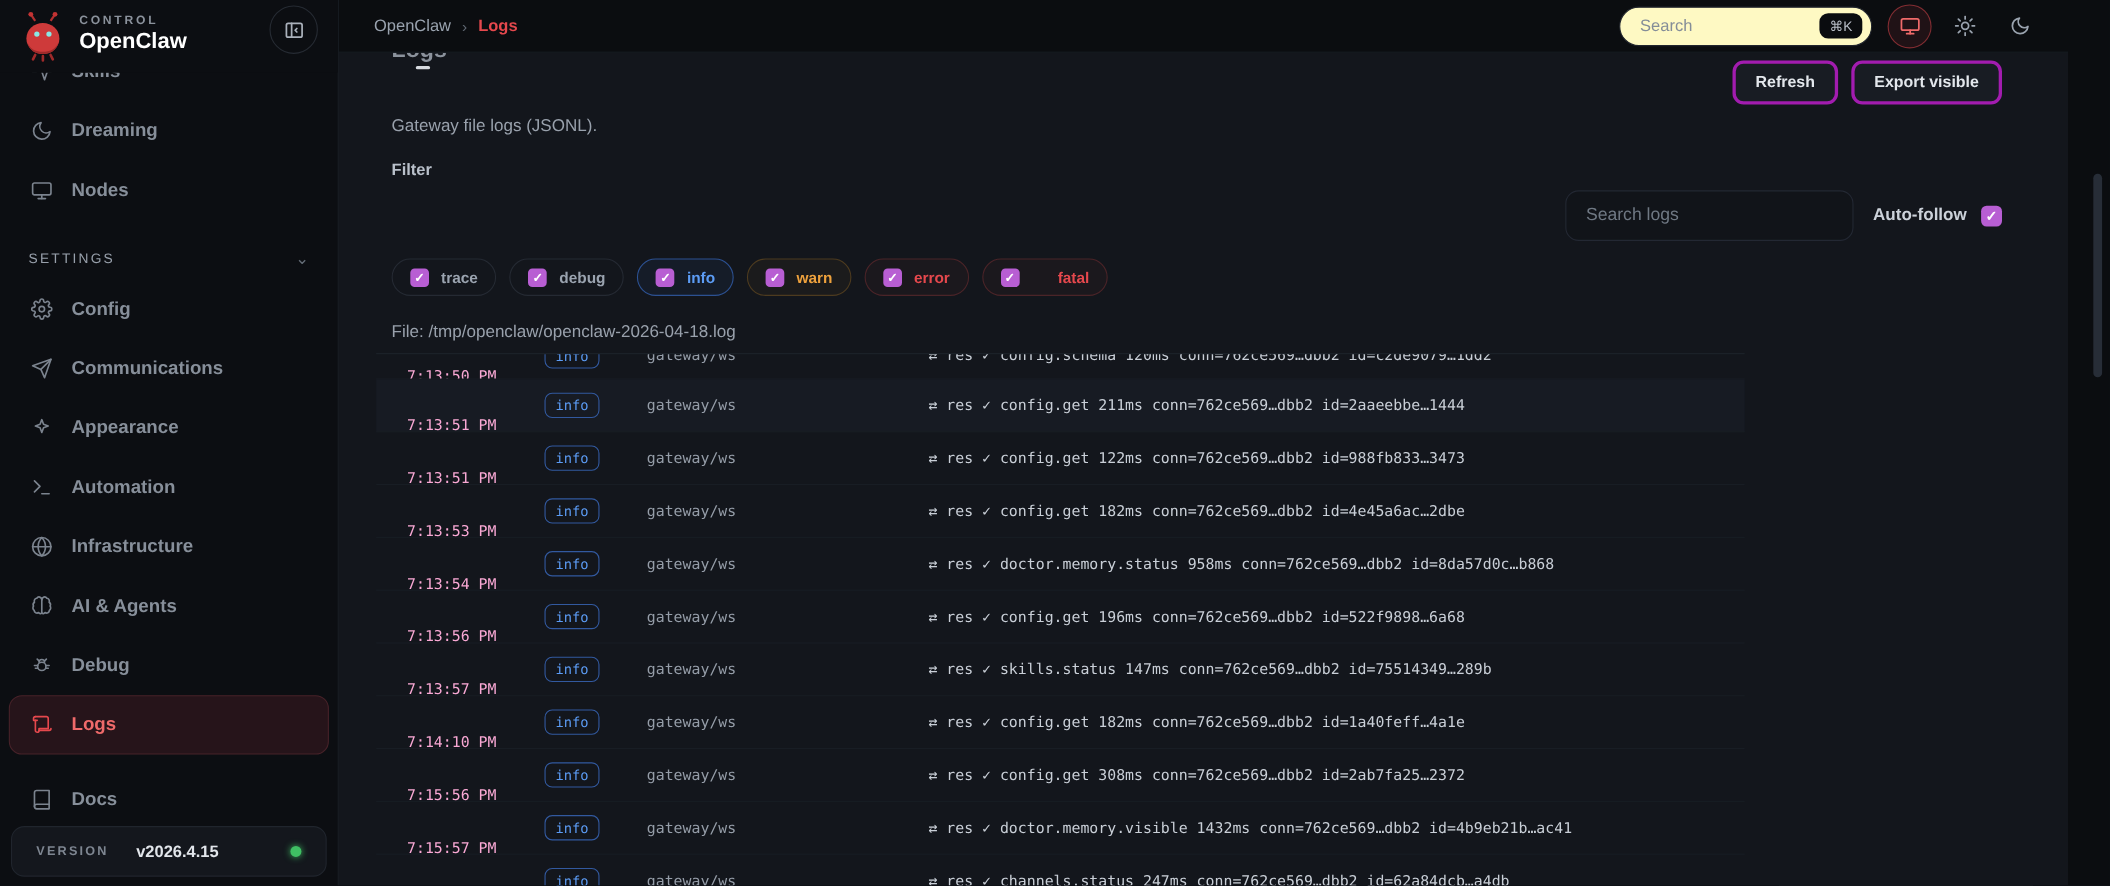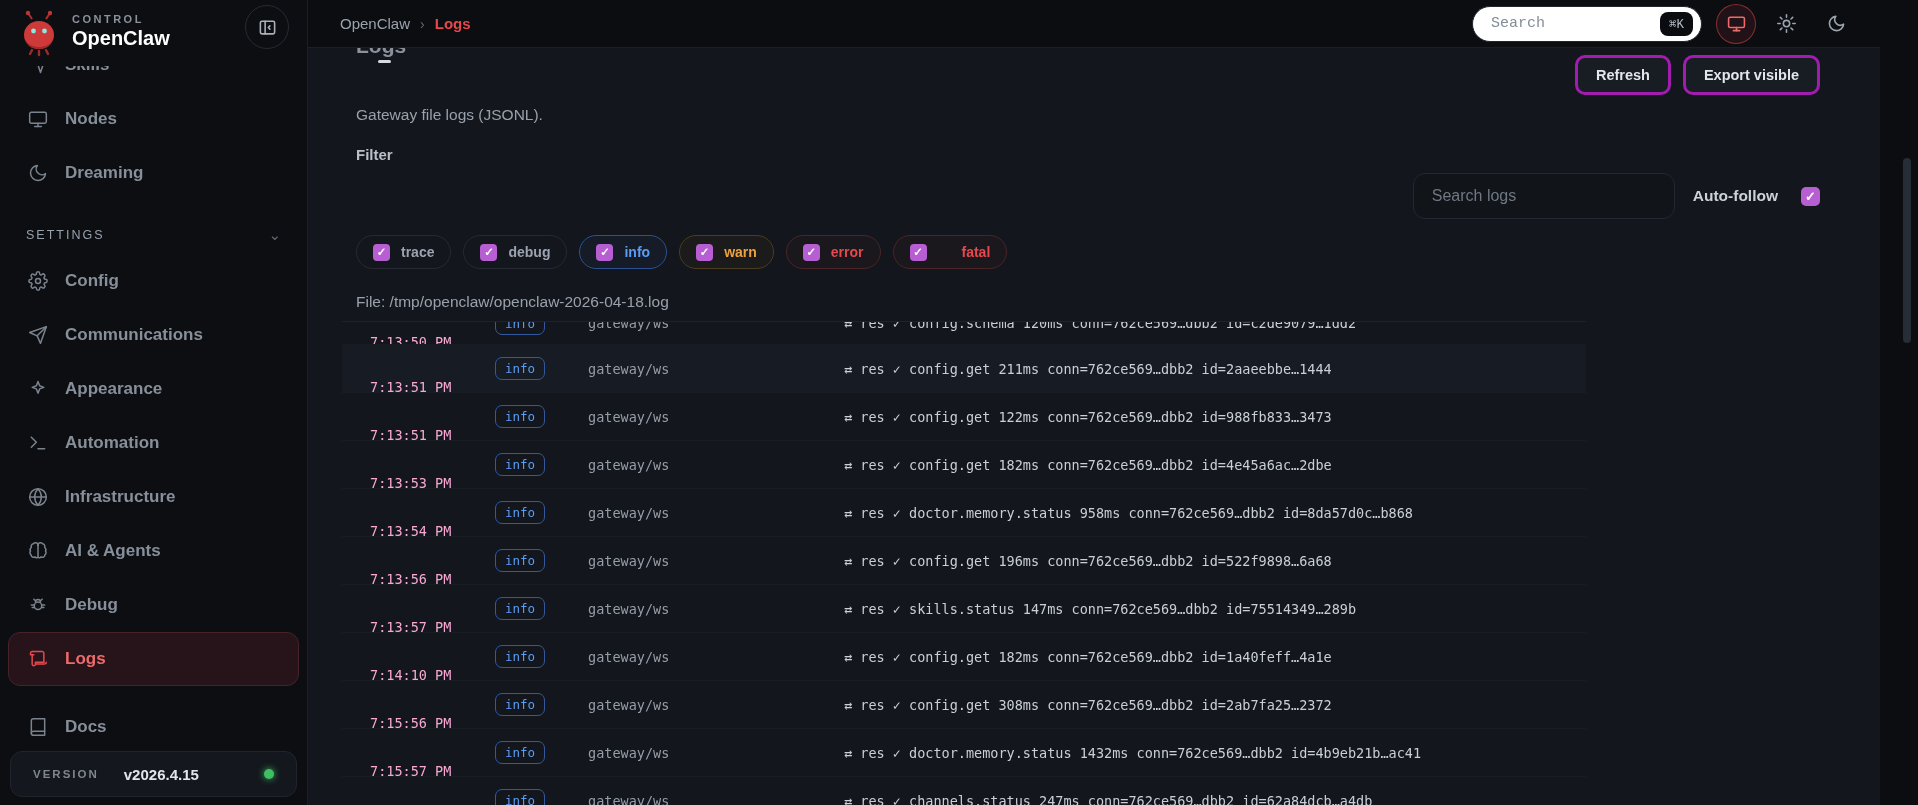--- a/index.html
+++ b/index.html
@@ -44,22 +44,22 @@
   .version-dot { margin-left:auto; width:10px; height:10px; border-radius:50%; background:#3fbf63; box-shadow:0 0 7px #3fbf63; }
 
   
   .main { flex:1; display:flex; flex-direction:column; min-width:0; }
   .topbar { height:48px; display:flex; align-items:center; padding:0 24px 0 32px;
     background:#0b0d10; border-bottom:1px solid #1a1e25; }
   .breadcrumb { display:flex; align-items:center; gap:10px; font-size:15px; }
   .bc-root { color:#9aa3af; } .bc-sep { color:#5f6771; font-size:14px; }
   .bc-current { color:#e5484d; font-weight:700; }
   .topbar-right { margin-left:auto; display:flex; align-items:center; gap:14px; }
-  .search-pill { width:230px; height:36px; border-radius:18px; background:#ffffff; border:1px solid #21252d;
-    display:flex; align-items:center; padding:0 8px 0 18px; cursor:text;font-family:Liberation Mono, monospace; }
+  .search-pill { width:230px; height:36px; border-radius:18px; background:#fef9c3; border:1px solid #21252d;
+    display:flex; align-items:center; padding:0 8px 0 18px; cursor:text; }
   .search-ph { color:#848d98; font-size:15px; }
   .kbd { margin-left:auto; background:#0a0c0f; border-radius:8px; padding:4px 9px; font-size:12.5px; color:#b6bcc5; }
   .theme-group { display:flex; align-items:center; gap:10px; }
   .theme-btn { width:40px; height:40px; border-radius:50%; border:1px solid transparent; background:transparent;
     color:#9aa3af; display:flex; align-items:center; justify-content:center; cursor:pointer; }
   .theme-btn.active { background:rgba(229,72,77,.10); border-color:rgba(229,72,77,.5); color:#ef6a6a; }
 
   .content { flex:1; background:#13161c; padding:0 60px 0 48px; position:relative; overflow:hidden; }
   .page-head { display:flex; justify-content:space-between; align-items:flex-start; }
   .title-clip { height:11px; overflow:hidden; }
@@ -67,21 +67,21 @@
   .title-dash { width:13px; height:3px; background:#d7dbe0; border-radius:2px; margin:1px 0 0 22px; }
   .head-actions { display:flex; gap:12px; margin-top:7px; }
   .btn { background:#181c23; border:3px solid #a21caf; border-radius:10px; padding:9px 18px;
     font-size:14.5px; font-weight:700; color:#e3e7ec; font-family:inherit; cursor:pointer; }
   .desc { color:#99a1ac; font-size:15.5px; margin-top:11px; }
   .filter-label { margin-top:22px; font-size:15px; font-weight:700; color:#b9c0ca; }
   .filter-row { display:flex; align-items:center; margin-top:10px;justify-content:flex-end; }
   .search-logs { width:262px; height:46px; border-radius:12px; background:#111419; border:1px solid #232833;
     color:#e6e9ed; font-size:16px; padding:0 18px; font-family:inherit; outline:none; }
   .search-logs::placeholder { color:#6f7883; }
-  .autofollow { display:flex; align-items:center; gap:23px; margin-left:18px; font-size:15.5px; font-weight:700; color:#ccd2da; cursor:pointer; }
+  .autofollow { display:flex; align-items:center; gap:13px; margin-left:18px; font-size:15.5px; font-weight:700; color:#ccd2da; cursor:pointer; }
   .cb { width:19px; height:19px; border-radius:5px; background:#b85ed3; color:#fff;
     display:flex; align-items:center; justify-content:center; font-size:13px; font-weight:700; cursor:pointer; }
   .levels { display:flex; gap:12px; margin-top:16px; }
   .level-pill { height:34px; border-radius:17px; border:1px solid #252a33; display:flex; align-items:center;
     padding:0 16px; gap:11px; font-size:14px; font-weight:700; cursor:pointer; }
   .level-pill .cb { width:17px; height:17px; font-size:11.5px; border-radius:4px; }
   .file-line { margin-top:24px; font-size:15.5px; color:#99a1ac; }
 
   .log-table { margin:10px 0 0 -14px; width:1244px; border-top:1px solid #1d232b; }
   .log-row { height:48px; display:flex; align-items:center; padding-left:28px;
@@ -138,34 +138,34 @@
     <span class="ico">
               <svg width="20" height="20" viewBox="0 0 24 24" fill="none" stroke="currentColor" stroke-width="1.8" stroke-linecap="round" stroke-linejoin="round">
                 <polyline points="22 12 18 12 15 21 9 3 6 12 2 12"></polyline>
               </svg>
             </span>
     <span class="lbl">Skills</span>
   </div>
           <div class="nav-item">
     <span class="ico">
               <svg width="20" height="20" viewBox="0 0 24 24" fill="none" stroke="currentColor" stroke-width="1.8" stroke-linecap="round" stroke-linejoin="round">
+                <path d="M21 12.79A9 9 0 1111.21 3 7 7 0 0021 12.79z"></path>
+              </svg>
+            </span>
+    <span class="lbl">Dreaming</span>
+  </div>
+          <div class="nav-item">
+    <span class="ico">
+              <svg width="20" height="20" viewBox="0 0 24 24" fill="none" stroke="currentColor" stroke-width="1.8" stroke-linecap="round" stroke-linejoin="round">
                 <rect x="2" y="4" width="20" height="13" rx="2"></rect>
                 <line x1="8" y1="21" x2="16" y2="21"></line>
                 <line x1="12" y1="17" x2="12" y2="21"></line>
               </svg>
             </span>
     <span class="lbl">Nodes</span>
-  </div>
-          <div class="nav-item">
-    <span class="ico">
-              <svg width="20" height="20" viewBox="0 0 24 24" fill="none" stroke="currentColor" stroke-width="1.8" stroke-linecap="round" stroke-linejoin="round">
-                <path d="M21 12.79A9 9 0 1111.21 3 7 7 0 0021 12.79z"></path>
-              </svg>
-            </span>
-    <span class="lbl">Dreaming</span>
   </div>
         </div>
       <div class="nav-section">
         <span>SETTINGS</span>
         <span class="chev">⌄</span>
       </div>
       <div id="nav-settings">
           <div class="nav-item">
     <span class="ico">
               <svg width="20" height="20" viewBox="0 0 24 24" fill="none" stroke="currentColor" stroke-width="1.8" stroke-linecap="round" stroke-linejoin="round">
@@ -409,21 +409,21 @@
           <div class="log-row">
     <span class="c-time">7:15:56 PM</span>
     <span class="c-badge"><span class="lv-badge">info</span></span>
     <span class="c-service">gateway/ws</span>
     <span class="c-msg">⇄ res ✓ config.get 308ms conn=762ce569…dbb2 id=2ab7fa25…2372</span>
   </div>
           <div class="log-row">
     <span class="c-time">7:15:57 PM</span>
     <span class="c-badge"><span class="lv-badge">info</span></span>
     <span class="c-service">gateway/ws</span>
-    <span class="c-msg">⇄ res ✓ doctor.memory.status 1432ms conn=762ce569…dbb2 id=4b9eb21b…ac41</span>
+    <span class="c-msg">⇄ res ✓ doctor.memory.visible 1432ms conn=762ce569…dbb2 id=4b9eb21b…ac41</span>
   </div>
           <div class="log-row">
     <span class="c-time">7:16:00 PM</span>
     <span class="c-badge"><span class="lv-badge">info</span></span>
     <span class="c-service">gateway/ws</span>
     <span class="c-msg">⇄ res ✓ channels.status 247ms conn=762ce569…dbb2 id=62a84dcb…a4db</span>
   </div>
         </div>
     </section>
   </div>

